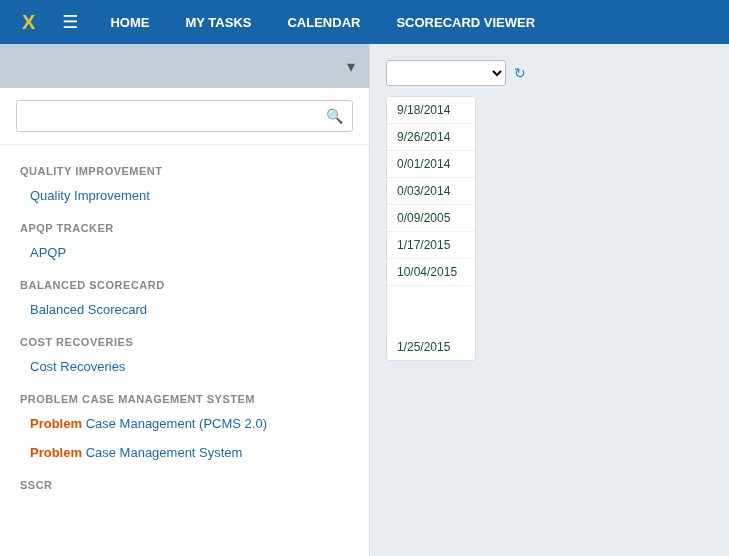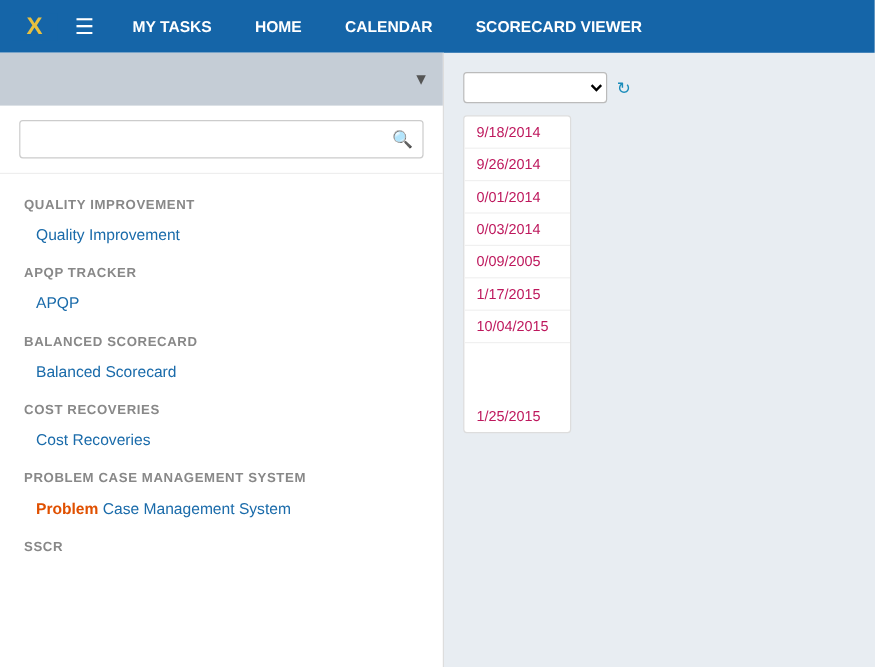--- a/index.html
+++ b/index.html
@@ -183,40 +183,40 @@
     .date-panel {
       background: white;
       border: 1px solid #ddd;
       border-radius: 3px;
       width: 90px;
       margin-top: 4px;
     }
     .date-item {
       padding: 6px 10px;
       font-size: 12px;
-      color: #be185d;
+      color: #14532d;
       border-bottom: 1px solid #f0f0f0;
     }
     .date-item:last-child { border-bottom: none; margin-top: 48px; }
 
     
     .sidebar-nav::-webkit-scrollbar { width: 6px; }
     .sidebar-nav::-webkit-scrollbar-thumb { background: #ccc; border-radius: 3px; }
   </style>
 </head>
 <body>
 
 <nav class="top-nav">
   <div class="nav-logo">
       <span class="logo-x">X</span>
   </div>
   <div class="nav-hamburger">☰</div>
   <div class="nav-links">
+    <a class="nav-link">HOME</a>
     <a class="nav-link">MY TASKS</a>
-    <a class="nav-link">HOME</a>
     <a class="nav-link">CALENDAR</a>
     <a class="nav-link">SCORECARD VIEWER</a>
   </div>
 </nav>
 
 <div class="main-wrapper">
 
   <div class="sidebar">
     <div class="sidebar-header">
       <span class="sidebar-chevron">▾</span>
@@ -235,20 +235,23 @@
       <div class="nav-section-header">APQP TRACKER</div>
       <div class="nav-item">APQP</div>
 
       <div class="nav-section-header">BALANCED SCORECARD</div>
       <div class="nav-item">Balanced Scorecard</div>
 
       <div class="nav-section-header">COST RECOVERIES</div>
       <div class="nav-item">Cost Recoveries</div>
 
       <div class="nav-section-header">PROBLEM CASE MANAGEMENT SYSTEM</div>
+      <div class="nav-item">
+        <span class="highlight">Problem</span><span> Case Management (PCMS 2.0)</span>
+      </div>
       <div class="nav-item">
         <span class="highlight">Problem</span><span> Case Management System</span>
       </div>
 
       <div class="nav-section-header">SSCR</div>
 
     </div>
   </div>
 
   <div class="right-content">

